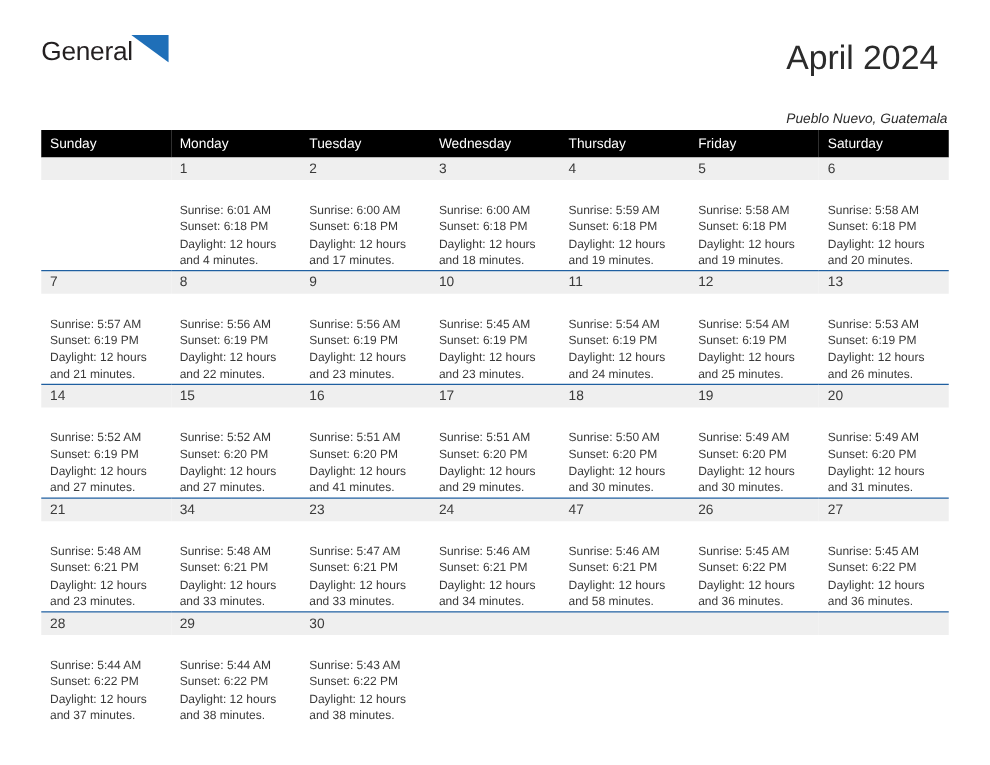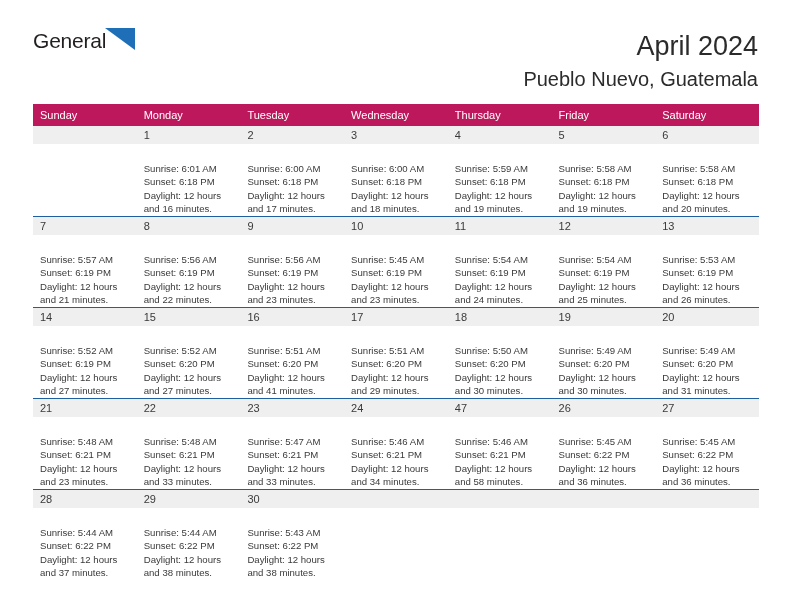--- a/index.html
+++ b/index.html
@@ -60,50 +60,51 @@
   .logo-blue {
     font-size: 21px;
     color: #1f7fd1;
     letter-spacing: -0.2px;
   }
 
   .title-block {
     position: absolute;
     right: 34px;
     top: 30px;
-    text-align: right;
+    text-align: left;
   }
   .cal-title {
     font-size: 27px;
     color: #2b2b2b;
     line-height: 32px;
     font-weight: 400;
     white-space: nowrap;
   }
   .cal-subtitle {
-    font-size: 20px;
+    font-size: 11px;
     color: #2b2b2b;
     line-height: 19px;
-    margin-top: 8px;
+    margin-top: 24px;
     white-space: nowrap;
+    font-style: italic;
   }
 
   
   .calendar {
     position: absolute;
     left: 33px;
     top: 104px;
     width: 726px;
     border-collapse: collapse;
     table-layout: fixed;
   }
   .calendar col { width: 103.71px; }
 
   .calendar thead th {
-    background: #be185d;
+    background: #000000;
     color: #ffffff;
     font-size: 11px;
     font-weight: normal;
     text-align: left;
     padding: 5px 0 5px 7px;
     height: 20px;
     box-sizing: border-box;
     vertical-align: middle;
   }
 
@@ -184,21 +185,21 @@
         <tr class="week-row first">
           <td>
             <div class="daynum empty"></div>
           </td>
           <td>
             <div class="daynum">1</div>
             <div class="cell-body">
               <div>Sunrise: 6:01 AM</div>
               <div>Sunset: 6:18 PM</div>
               <div>Daylight: 12 hours</div>
-              <div>and 16 minutes.</div>
+              <div>and 4 minutes.</div>
             </div>
           </td>
           <td>
             <div class="daynum">2</div>
             <div class="cell-body">
               <div>Sunrise: 6:00 AM</div>
               <div>Sunset: 6:18 PM</div>
               <div>Daylight: 12 hours</div>
               <div>and 17 minutes.</div>
             </div>
@@ -374,21 +375,21 @@
           <td>
             <div class="daynum">21</div>
             <div class="cell-body">
               <div>Sunrise: 5:48 AM</div>
               <div>Sunset: 6:21 PM</div>
               <div>Daylight: 12 hours</div>
               <div>and 23 minutes.</div>
             </div>
           </td>
           <td>
-            <div class="daynum">22</div>
+            <div class="daynum">34</div>
             <div class="cell-body">
               <div>Sunrise: 5:48 AM</div>
               <div>Sunset: 6:21 PM</div>
               <div>Daylight: 12 hours</div>
               <div>and 33 minutes.</div>
             </div>
           </td>
           <td>
             <div class="daynum">23</div>
             <div class="cell-body">

